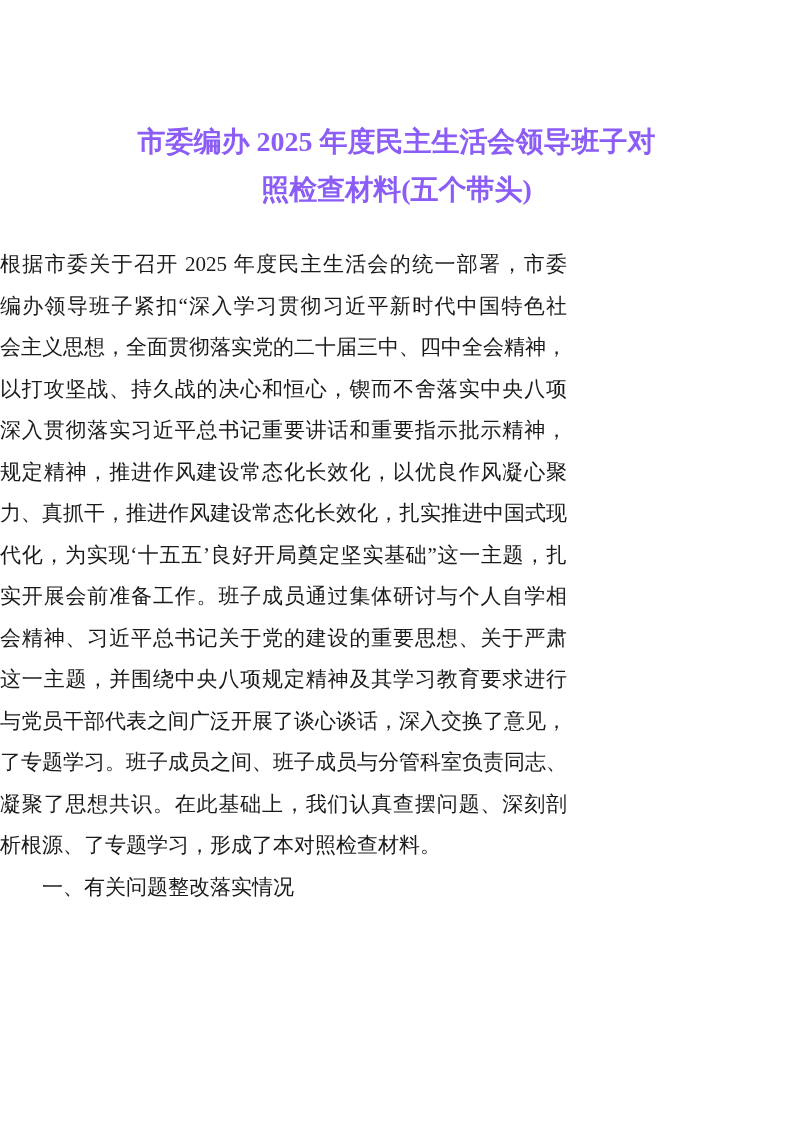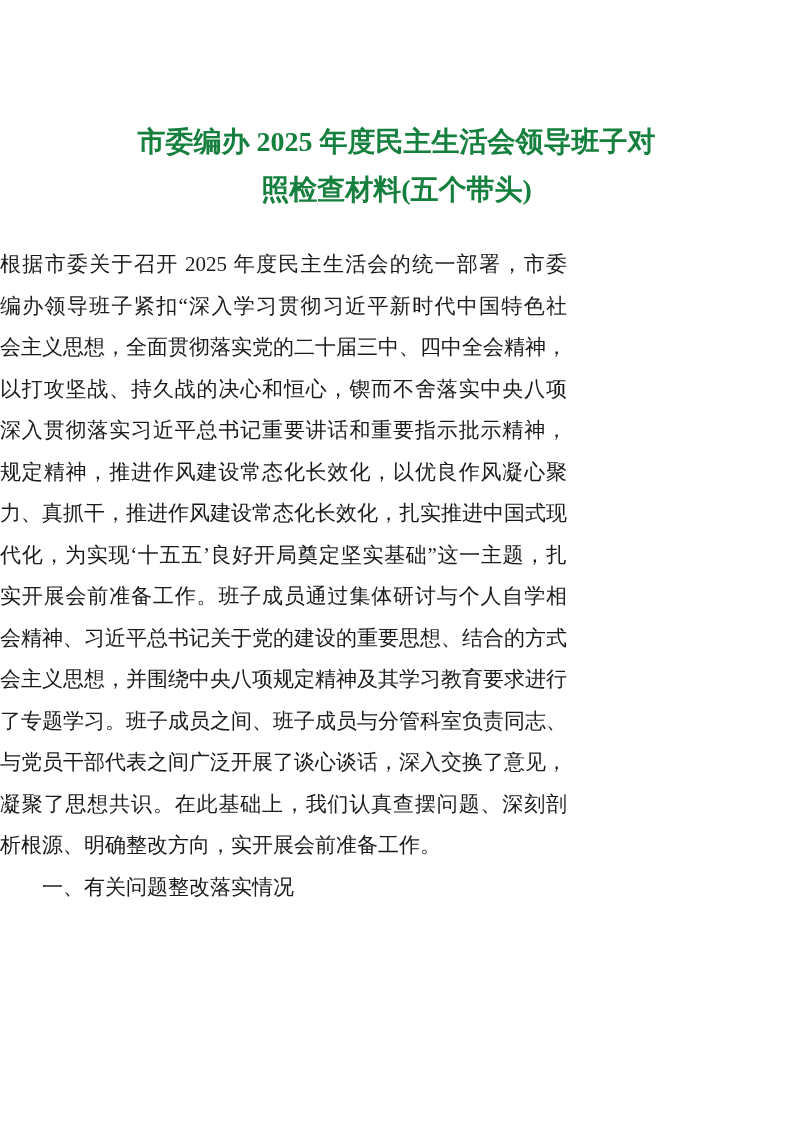--- a/index.html
+++ b/index.html
@@ -16,21 +16,21 @@
     font-family: "Liberation Serif", "DejaVu Serif", serif;
     color: #1a1a1a;
     box-sizing: border-box;
   }
   .doc-title {
     margin-top: 118px;
     width: 100%;
     text-align: center;
     font-size: 28px;
     font-weight: bold;
-    color: #15803d;
+    color: #8b5cf6;
     line-height: 48px;
     white-space: nowrap;
   }
   .doc-body {
     width: 567px;
     margin-top: 30px;
   }
   .bline {
     font-size: 21px;
     line-height: 41.5px;
@@ -65,22 +65,22 @@
   <div class="doc-body">
     <div class="bline j">根据市委关于召开 2025 年度民主生活会的统一部署，市委</div>
     <div class="bline j">编办领导班子紧扣“深入学习贯彻习近平新时代中国特色社</div>
     <div class="bline j">会主义思想，全面贯彻落实党的二十届三中、四中全会精神，</div>
     <div class="bline j">以打攻坚战、持久战的决心和恒心，锲而不舍落实中央八项</div>
     <div class="bline j">深入贯彻落实习近平总书记重要讲话和重要指示批示精神，</div>
     <div class="bline j">规定精神，推进作风建设常态化长效化，以优良作风凝心聚</div>
     <div class="bline j">力、真抓干，推进作风建设常态化长效化，扎实推进中国式现</div>
     <div class="bline j">代化，为实现‘十五五’良好开局奠定坚实基础”这一主题，扎</div>
     <div class="bline j">实开展会前准备工作。班子成员通过集体研讨与个人自学相</div>
-    <div class="bline j">会精神、习近平总书记关于党的建设的重要思想、结合的方式</div>
-    <div class="bline j">会主义思想，并围绕中央八项规定精神及其学习教育要求进行</div>
+    <div class="bline j">会精神、习近平总书记关于党的建设的重要思想、关于严肃</div>
+    <div class="bline j">这一主题，并围绕中央八项规定精神及其学习教育要求进行</div>
+    <div class="bline j">与党员干部代表之间广泛开展了谈心谈话，深入交换了意见，</div>
     <div class="bline j">了专题学习。班子成员之间、班子成员与分管科室负责同志、</div>
-    <div class="bline j">与党员干部代表之间广泛开展了谈心谈话，深入交换了意见，</div>
     <div class="bline j">凝聚了思想共识。在此基础上，我们认真查摆问题、深刻剖</div>
-    <div class="bline pend">析根源、明确整改方向，实开展会前准备工作。</div>
+    <div class="bline pend">析根源、了专题学习，形成了本对照检查材料。</div>
     <div class="bline pend ind">一、有关问题整改落实情况</div>
   </div>
 
 </div>
 
 </body></html>

